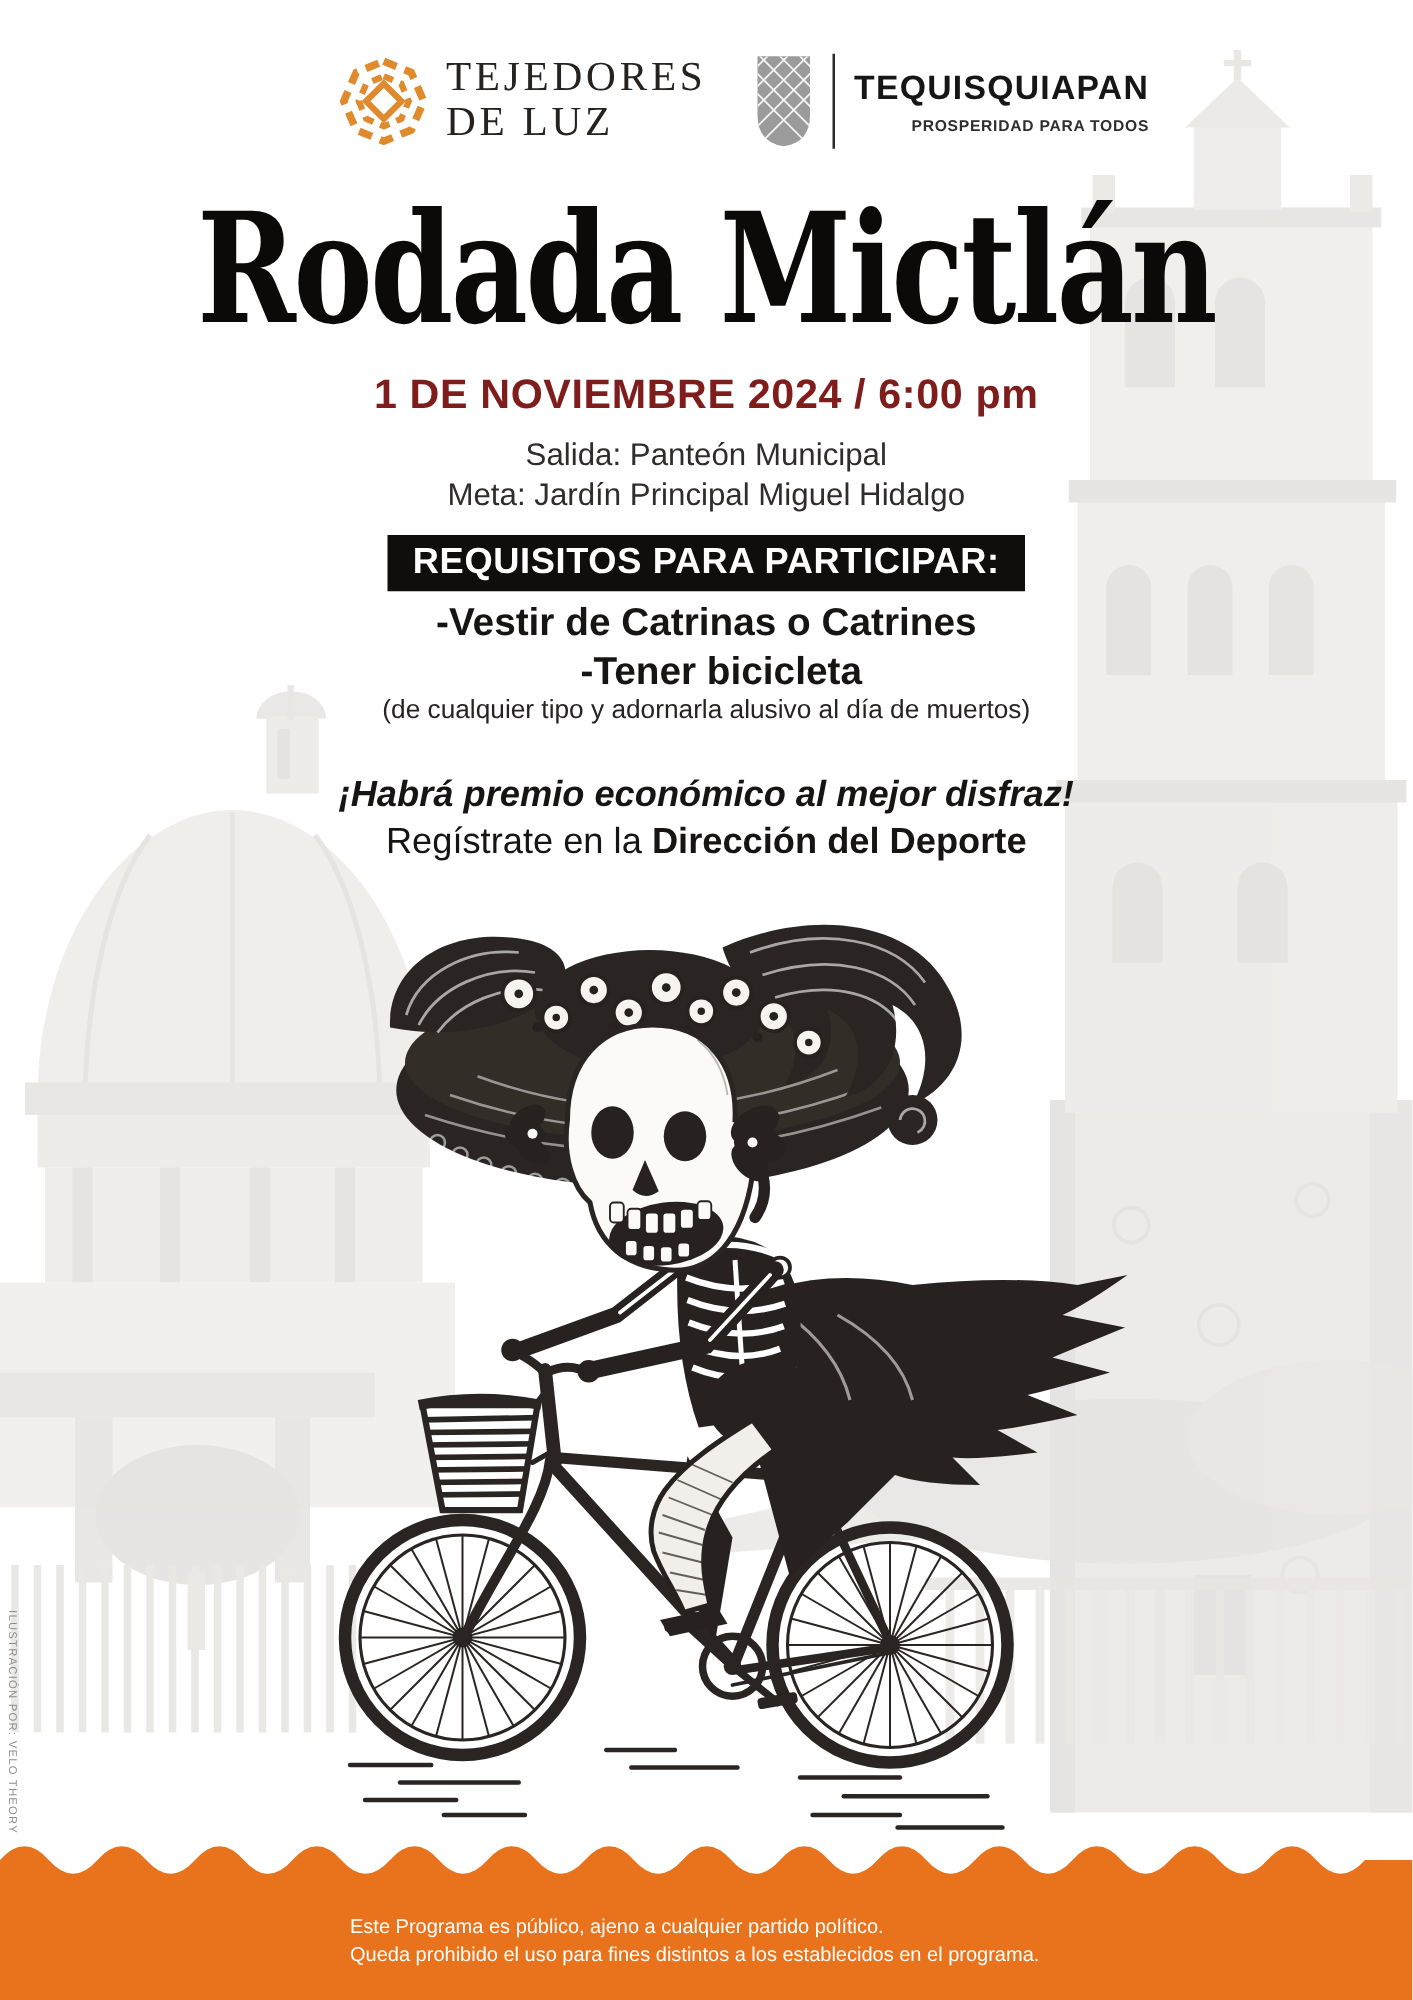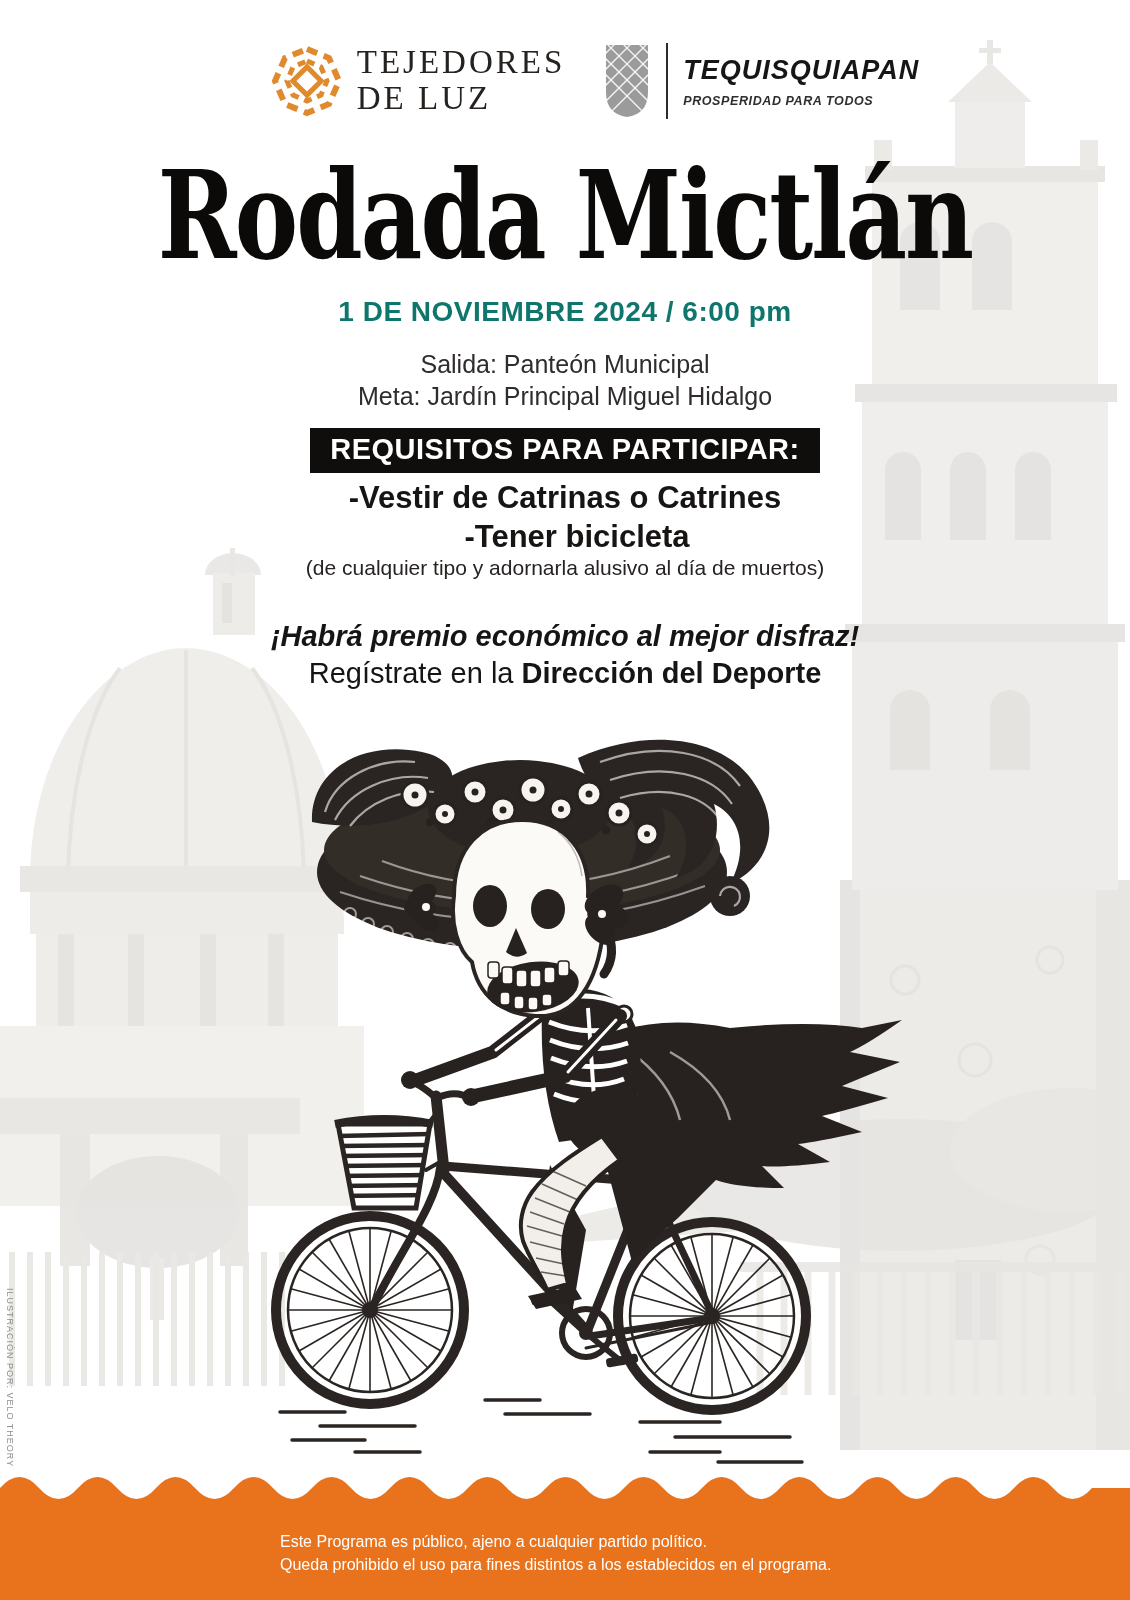--- a/index.html
+++ b/index.html
@@ -17,32 +17,32 @@
     top:42px;display:flex;justify-content:center;align-items:center;gap:38px;
     margin-left:30px;
   }
   .brand{display:flex;align-items:center;gap:14px;}
   .tejedores-text{
     font-family:"Liberation Serif", serif;
     text-align:left;color:#262220;font-size:33px;letter-spacing:3px;line-height:1.08;
   }
   .teq-group{display:flex;align-items:center;gap:15px;}
   .teq-divider{width:2px;height:76px;background:#2b2b2b;}
-  .teq-text{text-align:left;font-style:italic;}
+  .teq-text{text-align:right;}
   .teq-name{font-size:27px;font-weight:700;letter-spacing:1px;color:#161616;}
   .teq-tag{font-size:12.5px;font-weight:700;letter-spacing:.6px;color:#2e2e2e;margin-top:8px;}
 
   
   .poster-title{
     top:150px;font-family:"DejaVu Serif", serif;font-weight:700;
     font-size:100px;color:#0c0a09;letter-spacing:-2px;line-height:1.2;
     transform:scale(.95,1.22);transform-origin:50% 30%;
     white-space:nowrap;
   }
-  .event-datetime{top:296px;font-size:28px;font-weight:700;letter-spacing:.5px;color:#0f766e;}
+  .event-datetime{top:296px;font-size:33px;font-weight:700;letter-spacing:.5px;color:#7f1d1d;}
   .event-places{top:348px;font-size:25px;color:#2f2c2b;line-height:1.28;}
 
   
   .req-banner-wrap{top:428px;border-radius:13px;}
   .req-banner{
     display:inline-block;background:#0f0e0d;color:#ffffff;
     font-size:29px;font-weight:700;letter-spacing:.5px;
     padding:5px 20px 7px 20px;
   }
   .req-item1{top:480px;font-size:31px;font-weight:700;color:#171514;}

